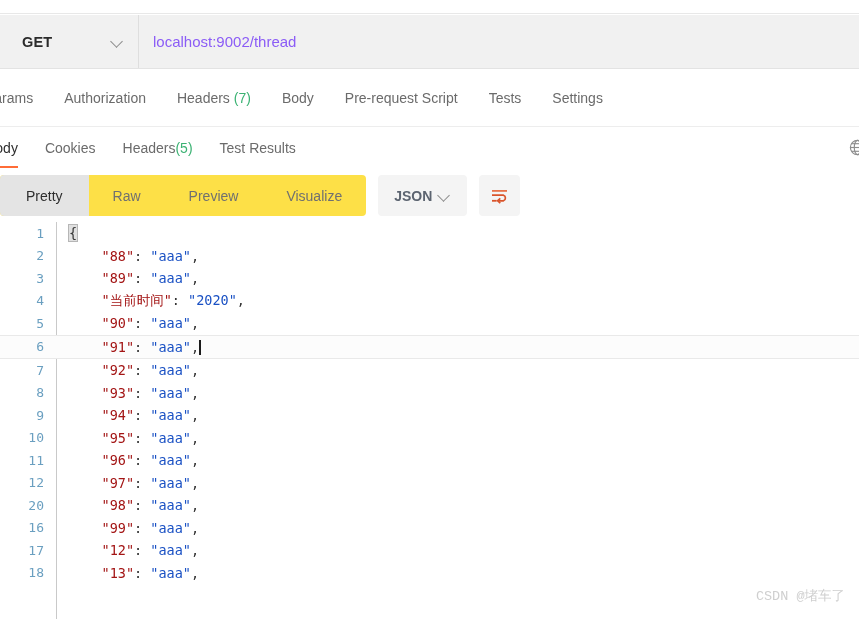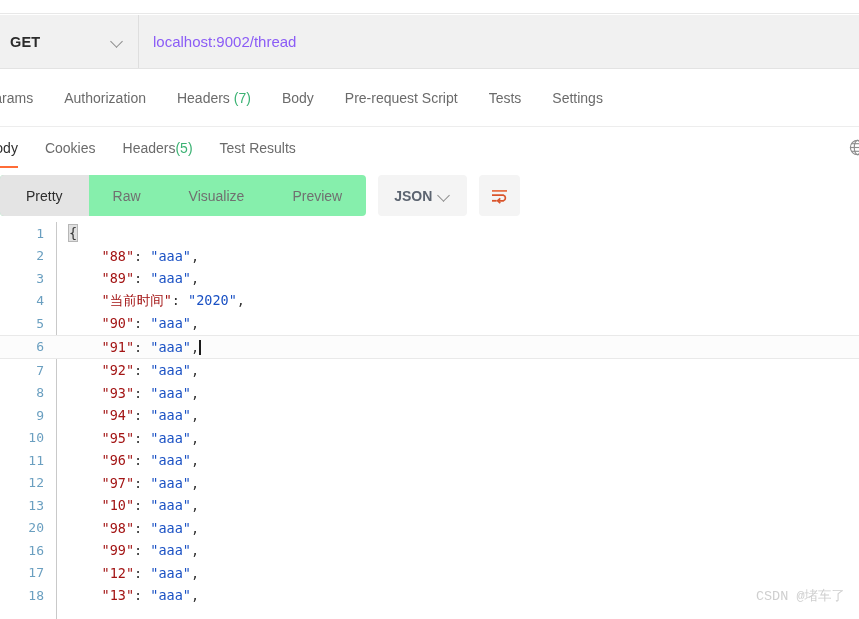--- a/index.html
+++ b/index.html
@@ -39,21 +39,21 @@
     background: #f1f1f1;
     border-bottom: 1px solid #e3e3e3;
     box-sizing: border-box;
     display: flex;
     align-items: stretch;
   }
   .method-select {
     width: 139px;
     display: flex;
     align-items: center;
-    padding: 0 14px 0 10px;
+    padding: 0 14px 0 22px;
     box-sizing: border-box;
     border-right: 1px solid #dedede;
     cursor: pointer;
   }
   .method-label {
     font-size: 14.5px;
     font-weight: bold;
     color: #2b2b2b;
     letter-spacing: .2px;
     flex: 1;
@@ -145,21 +145,21 @@
   .fmt-bar {
     position: absolute;
     left: 0; top: 175px;
     height: 41px;
     display: flex;
     align-items: stretch;
   }
   .fmt-group {
     display: flex;
     align-items: stretch;
-    background: #86efac;
+    background: #fde047;
     border-radius: 4px;
     overflow: hidden;
   }
   .fmt-btn {
     display: flex;
     align-items: center;
     padding: 0 24px;
     font-size: 14px;
     color: #707070;
     cursor: pointer;
@@ -309,22 +309,22 @@
         <line x1="3.7" y1="6" x2="16.3" y2="6"></line>
         <line x1="3.7" y1="14" x2="16.3" y2="14"></line>
       </svg>
     </span>
   </div>
 
   <div class="fmt-bar">
     <div class="fmt-group" id="fmt-group">
         <div class="fmt-btn active">Pretty</div>
         <div class="fmt-btn">Raw</div>
+        <div class="fmt-btn">Preview</div>
         <div class="fmt-btn">Visualize</div>
-        <div class="fmt-btn">Preview</div>
       </div>
     <div class="json-select">
       <span>JSON</span>
       <span class="chev"></span>
     </div>
     <div class="wrap-btn">
       <svg width="19" height="16" viewBox="0 0 19 16">
         <rect x="2" y="2" width="15" height="1.8" fill="#e8734a"></rect>
         <path d="M2 7.2 H13.5 a3 3 0 0 1 0 5.6 H8.6" stroke="#d9542b" stroke-width="1.7" fill="none"></path>
         <path d="M10.3 10.4 L7.6 12.8 L10.3 15.1" stroke="#d9542b" stroke-width="1.7" fill="none" stroke-linejoin="miter"></path>
@@ -378,24 +378,20 @@
         </div>
         <div class="code-row">
           <div class="ln">11</div>
           <div class="code-txt">    <span class="k">"96"</span><span class="p">: </span><span class="v">"aaa"</span><span class="p">,</span></div>
         </div>
         <div class="code-row">
           <div class="ln">12</div>
           <div class="code-txt">    <span class="k">"97"</span><span class="p">: </span><span class="v">"aaa"</span><span class="p">,</span></div>
         </div>
         <div class="code-row">
-          <div class="ln">13</div>
-          <div class="code-txt">    <span class="k">"10"</span><span class="p">: </span><span class="v">"aaa"</span><span class="p">,</span></div>
-        </div>
-        <div class="code-row">
           <div class="ln">20</div>
           <div class="code-txt">    <span class="k">"98"</span><span class="p">: </span><span class="v">"aaa"</span><span class="p">,</span></div>
         </div>
         <div class="code-row">
           <div class="ln">16</div>
           <div class="code-txt">    <span class="k">"99"</span><span class="p">: </span><span class="v">"aaa"</span><span class="p">,</span></div>
         </div>
         <div class="code-row">
           <div class="ln">17</div>
           <div class="code-txt">    <span class="k">"12"</span><span class="p">: </span><span class="v">"aaa"</span><span class="p">,</span></div>

